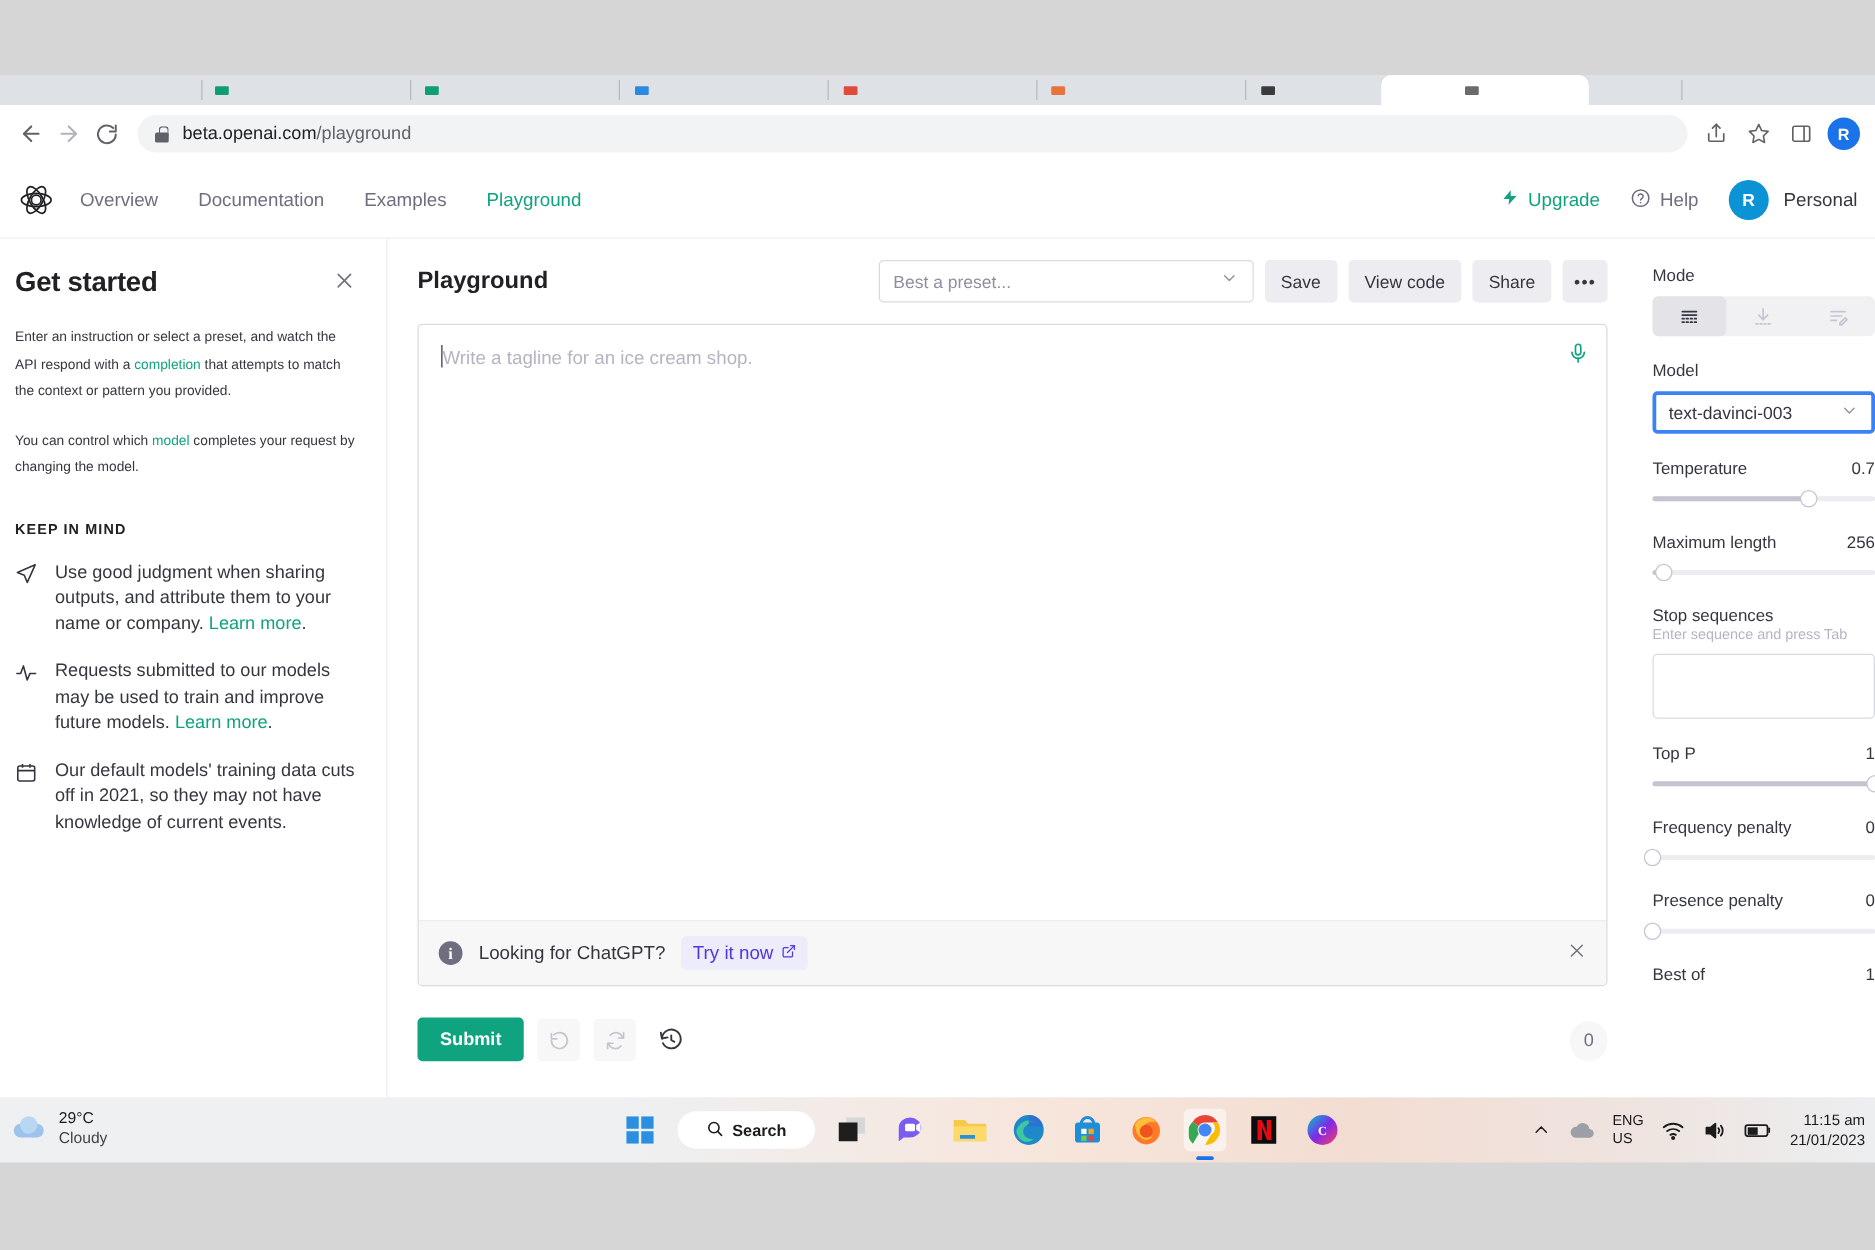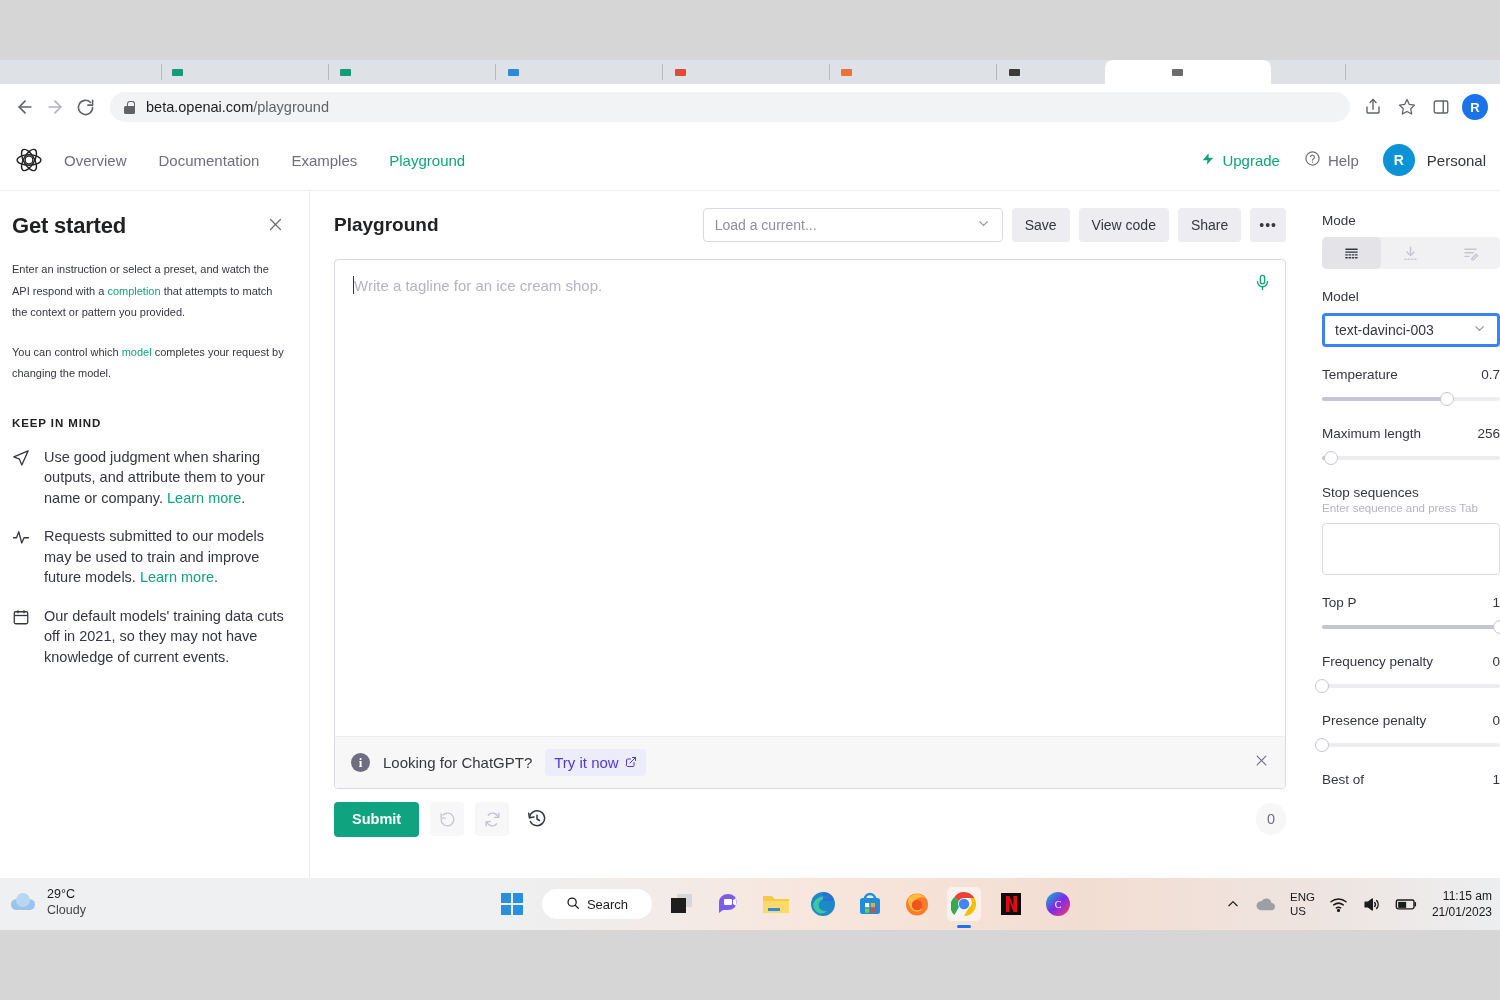--- a/index.html
+++ b/index.html
@@ -88,21 +88,21 @@
   .banner { height: 52px; background: #f7f7f8; border-top: 1px solid #ececf1; display: flex; align-items: center;
             padding: 0 16px; gap: 13px; }
   .info-ico { width: 19px; height: 19px; border-radius: 50%; background: #6e6e80; color: #fff; font-size: 13px;
               font-weight: 700; display: flex; align-items: center; justify-content: center; flex: none;
               font-family: "Liberation Serif", serif; }
   .banner-txt { font-size: 15px; color: #353740; }
   .try { display: flex; align-items: center; gap: 6px; background: #ececfb; color: #5436da; font-size: 15px;
          padding: 5px 9px; border-radius: 4px; }
   .banner-x { margin-left: auto; color: #6e6e80; font-size: 17px; }
 
-  .actions { height: 60px; display: flex; align-items: center; gap: 11px; }
+  .actions { height: 60px; display: flex; align-items: flex-end; gap: 11px; }
   .submit { height: 35px; padding: 0 18px; background: #10a37f; color: #fff; font-size: 14.5px; font-weight: 600;
             border-radius: 4px; display: flex; align-items: center; }
   .ibtn { width: 34px; height: 34px; background: #f7f7f8; border-radius: 4px; display: flex; align-items: center;
           justify-content: center; color: #c5c5d2; }
   .ibtn.plain { background: transparent; color: #353740; }
   .counter { margin-left: auto; min-width: 30px; height: 32px; background: #f7f7f8; border-radius: 16px;
              display: flex; align-items: center; justify-content: center; font-size: 14.5px; color: #6e6e80; padding: 0 11px; }
 
   
   .rpanel { width: 190px; flex: none; padding: 22px 0 0 12px; background: #fff; }
@@ -127,21 +127,21 @@
   .taskbar { position: absolute; left: 0; top: 878px; width: 1500px; height: 52px;
              background: linear-gradient(90deg,#eef0f2 0%,#eef0f2 33%,#f7e6dc 55%,#f3ddd2 72%,#eee4e0 88%,#eceef0 100%); }
   .weather { position: absolute; left: 8px; top: 8px; display: flex; align-items: center; gap: 9px; }
   .cloud-ico { width: 30px; height: 20px; position: relative; flex: none; }
   .cloud-ico::before { content:""; position:absolute; left:3px; bottom:2px; width:24px; height:11px;
                        background:#9cc3ea; border-radius: 7px; }
   .cloud-ico::after { content:""; position:absolute; left:8px; top:1px; width:14px; height:14px;
                       background:#b9d6f2; border-radius: 50%; }
   .wx-t { font-size: 12.5px; color: #1b1b1b; line-height: 16px; }
   .wx-s { font-size: 12.5px; color: #444; line-height: 16px; }
-  .tb-center { position: absolute; left: 495px; top: 0; height: 52px; display: flex; align-items: center; gap: 13px; }
+  .tb-center { position: absolute; left: 495px; top: 0; height: 52px; display: flex; align-items: center; gap: 13px; font-weight: bold; }
   .tb-icon { width: 34px; height: 34px; position: relative; display: flex; align-items: center; justify-content: center; }
   .tb-icon.active::after { content:""; position: absolute; bottom: -7px; left: 50%; margin-left: -7px;
                            width: 14px; height: 3px; background: #1a73e8; border-radius: 2px; }
   .tb-icon.active { background: rgba(255,255,255,.55); border-radius: 5px; }
   .searchpill { width: 110px; height: 30px; background: #fff; border-radius: 15px; display: flex; align-items: center;
                 justify-content: center; gap: 7px; font-size: 13px; color: #1b1b1b; }
   .tray { position: absolute; right: 8px; top: 0; height: 52px; display: flex; align-items: center; gap: 14px; }
   .tray-ico { color: #1b1b1b; display: flex; align-items: center; }
   .lang { font-size: 11.5px; color: #1b1b1b; line-height: 14px; }
   .clock { font-size: 12px; color: #1b1b1b; text-align: right; line-height: 16px; }
@@ -320,21 +320,21 @@
             </span>
             <span class="kim-txt">Our default models' training data cuts off in 2021, so they may not have knowledge of current events.</span>
           </div>
         </div>
 
         <div class="main">
           <div class="main-head">
             <span class="page-title">Playground</span>
             <div class="head-tools">
               <div class="preset">
-                <span class="preset-text">Load a current...</span>
+                <span class="preset-text">Best a preset...</span>
                 <span class="chev">
                   <svg width="15" height="15" viewBox="0 0 24 24" fill="none" stroke="currentColor" stroke-width="1.7" stroke-linecap="round" stroke-linejoin="round">
                       <polyline points="6 9 12 15 18 9"></polyline>
                     </svg>
                 </span>
               </div>
               <div class="btn">Save</div>
               <div class="btn">View code</div>
               <div class="btn">Share</div>
               <div class="btn sq">•••</div>

